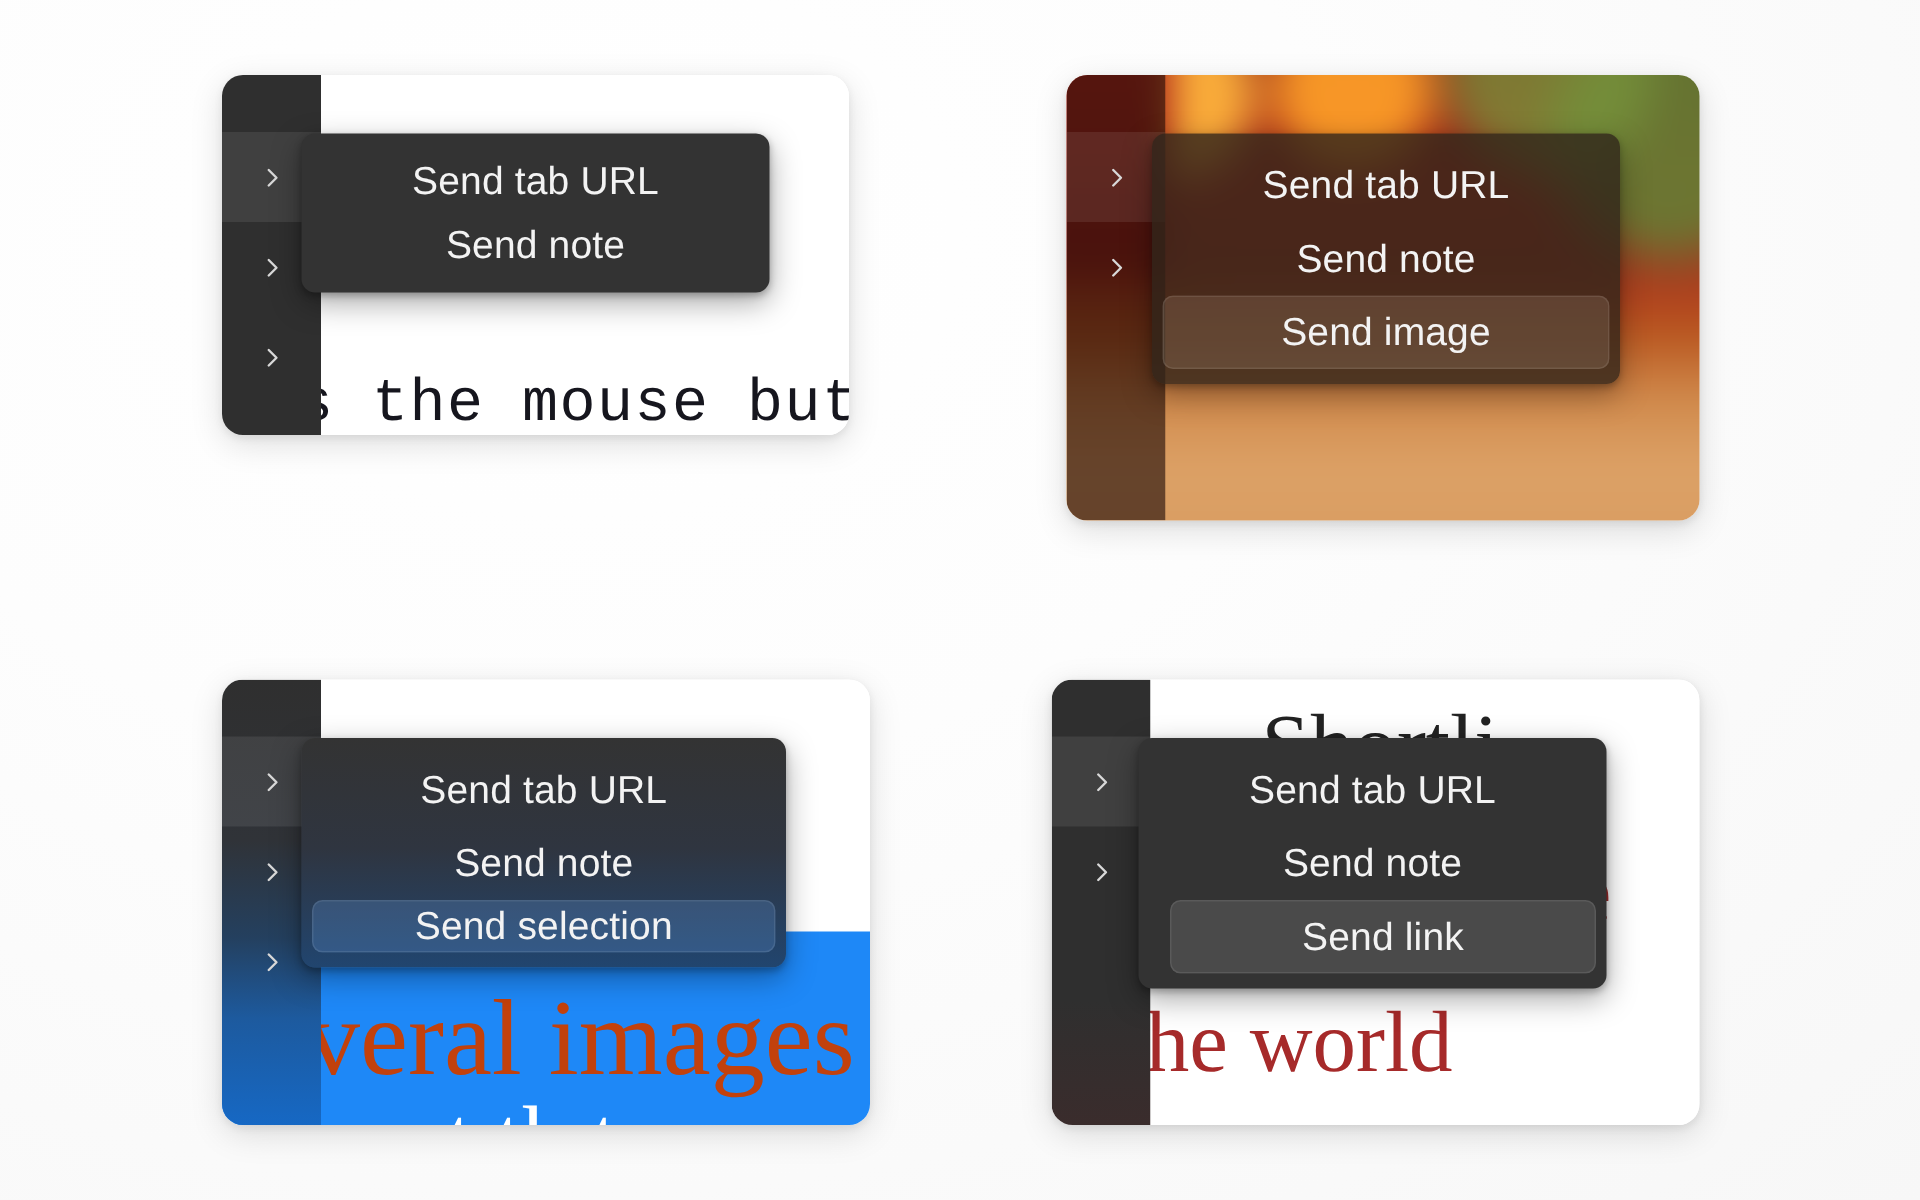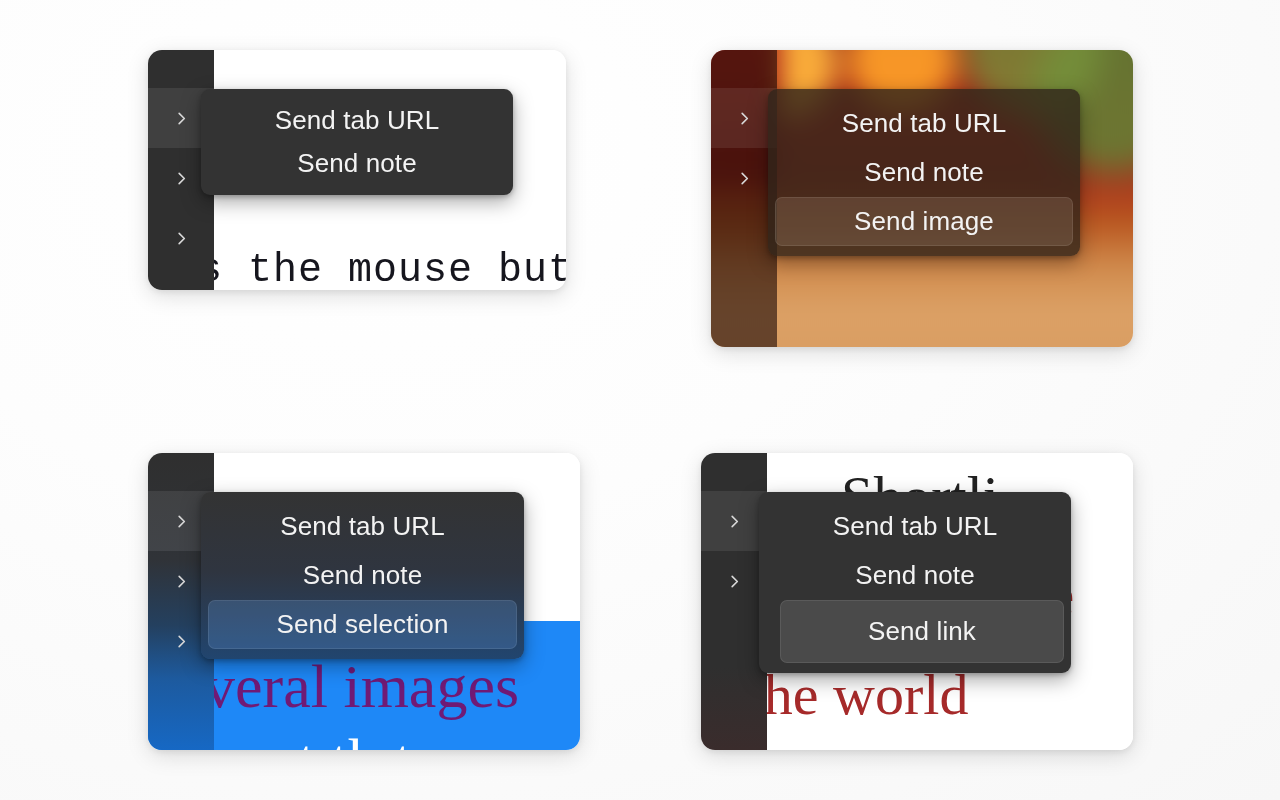--- a/index.html
+++ b/index.html
@@ -222,21 +222,21 @@
       <div class="menu" style="left: 57px; top: 39px; width: 312px;">
         <div class="menu-item" style="height: 49px;">Send tab URL</div>
         <div class="menu-item" style="height: 49px;">Send note</div>
         <div class="menu-item highlight" style="height: 49px;">Send image</div>
       </div>
     </div>
     <div class="shot theme-blue" style="left: 148px; top: 453px; width: 432px; height: 297px;">
       <div class="bg">
         <div class="page-white"></div>
         <div class="sel-band" style="top: 168px; bottom: 0px; background: rgb(30, 136, 247);"></div>
-        <div class="serif-line" style="left: 56px; top: 198px; font-size: 62px; color: #701a75;">veral images</div>
+        <div class="serif-line" style="left: 56px; top: 198px; font-size: 72px; color: #c2410c;">veral images</div>
         <div class="serif-line" style="left: 150px; top: 272px; font-size: 62px; color: rgb(255, 255, 255);">t th t</div>
       </div>
       <div class="sidestrip" style="left: 0px; top: 0px; width: 66px; height: 297px;">
         <div class="strip-fill" style="background: linear-gradient(rgb(47, 47, 47) 0%, rgb(48, 51, 56) 36%, rgb(36, 64, 95) 58%, rgb(29, 90, 158) 76%, rgb(22, 104, 196) 100%);"></div>
         <div class="chev-row hot" style="top: 38px; height: 60px;">
           <span class="chev">
             <svg viewBox="0 0 16 16" fill="none" xmlns="http://www.w3.org/2000/svg">
               <path d="M5.5 2.5 L11 8 L5.5 13.5" stroke="#d8d8d8" stroke-width="1.7" stroke-linecap="round" stroke-linejoin="round"></path>
             </svg>
           </span>
@@ -252,21 +252,21 @@
           <span class="chev">
             <svg viewBox="0 0 16 16" fill="none" xmlns="http://www.w3.org/2000/svg">
               <path d="M5.5 2.5 L11 8 L5.5 13.5" stroke="#d8d8d8" stroke-width="1.7" stroke-linecap="round" stroke-linejoin="round"></path>
             </svg>
           </span>
         </div>
       </div>
       <div class="menu" style="left: 53px; top: 39px; width: 323px;">
         <div class="menu-item" style="height: 49px;">Send tab URL</div>
         <div class="menu-item" style="height: 49px;">Send note</div>
-        <div class="menu-item highlight" style="height: 49px;">Send selection</div>
+        <div class="menu-item highlight" style="height: 35px;">Send selection</div>
       </div>
     </div>
     <div class="shot theme-darkred" style="left: 701px; top: 453px; width: 432px; height: 297px;">
       <div class="bg">
         <div class="page-white"></div>
         <div class="serif-line" style="left: 140px; top: 10px; font-size: 58px; color: rgb(34, 34, 34);">Shortli</div>
         <div class="serif-line" style="left: 296px; top: 108px; font-size: 58px; color: rgb(166, 42, 42);">Ele</div>
         <div class="serif-line" style="left: 0px; top: 208px; font-size: 58px; color: rgb(166, 42, 42);">ll the world</div>
       </div>
       <div class="sidestrip" style="left: 0px; top: 0px; width: 66px; height: 297px;">
@@ -282,16 +282,16 @@
           <span class="chev">
             <svg viewBox="0 0 16 16" fill="none" xmlns="http://www.w3.org/2000/svg">
               <path d="M5.5 2.5 L11 8 L5.5 13.5" stroke="#d8d8d8" stroke-width="1.7" stroke-linecap="round" stroke-linejoin="round"></path>
             </svg>
           </span>
         </div>
       </div>
       <div class="menu" style="left: 58px; top: 39px; width: 312px;">
         <div class="menu-item" style="height: 49px;">Send tab URL</div>
         <div class="menu-item" style="height: 49px;">Send note</div>
-        <div class="menu-item highlight" style="height: 63px; margin-left: 21px;">Send link</div>
+        <div class="menu-item highlight" style="height: 49px; margin-left: 21px;">Send link</div>
       </div>
     </div>
   </div>
 
 </body></html>

